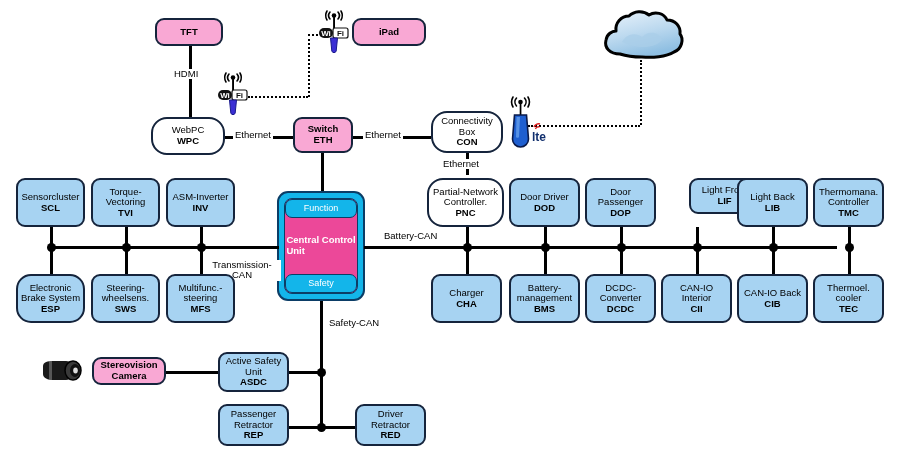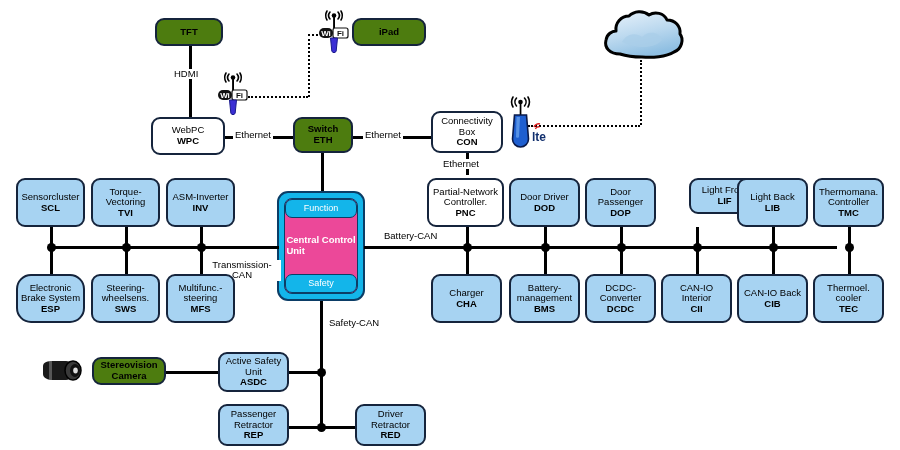--- a/index.html
+++ b/index.html
@@ -31,22 +31,22 @@
     text-align: center;
     line-height: 1.12;
     font-size: 9.5px;
     color: #000000;
     padding: 1px 2px;
   }
   .node .l1, .node .l2 { display: block; white-space: nowrap; }
   .node .code { font-weight: bold; }
 
   .node.blue  { background: #a7d3f2; }
-  .node.white { background: #ffffff; }
-  .node.gray  { background: #4d7c0f; }
+  .node.white { background: #ffffff; border-radius: 16px; }
+  .node.gray  { background: #f9a8d4; }
 
   .node.gray  { font-weight: bold; }
 
   
   .ccu-outer {
     position: absolute;
     box-sizing: border-box;
     background: #13b5ea;
     border: 2.5px solid #0b3d66;
     border-radius: 11px;

